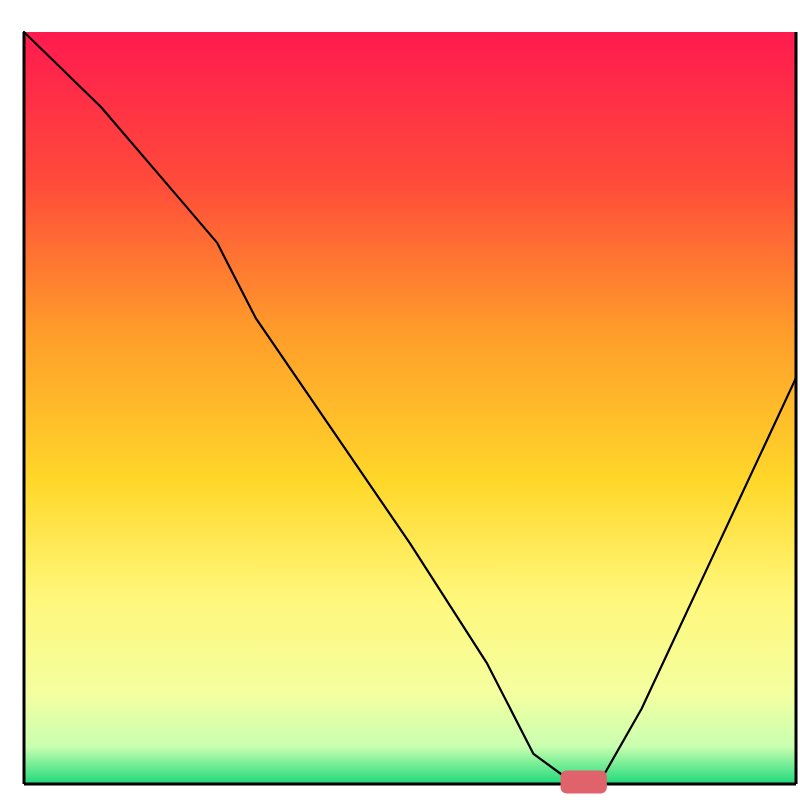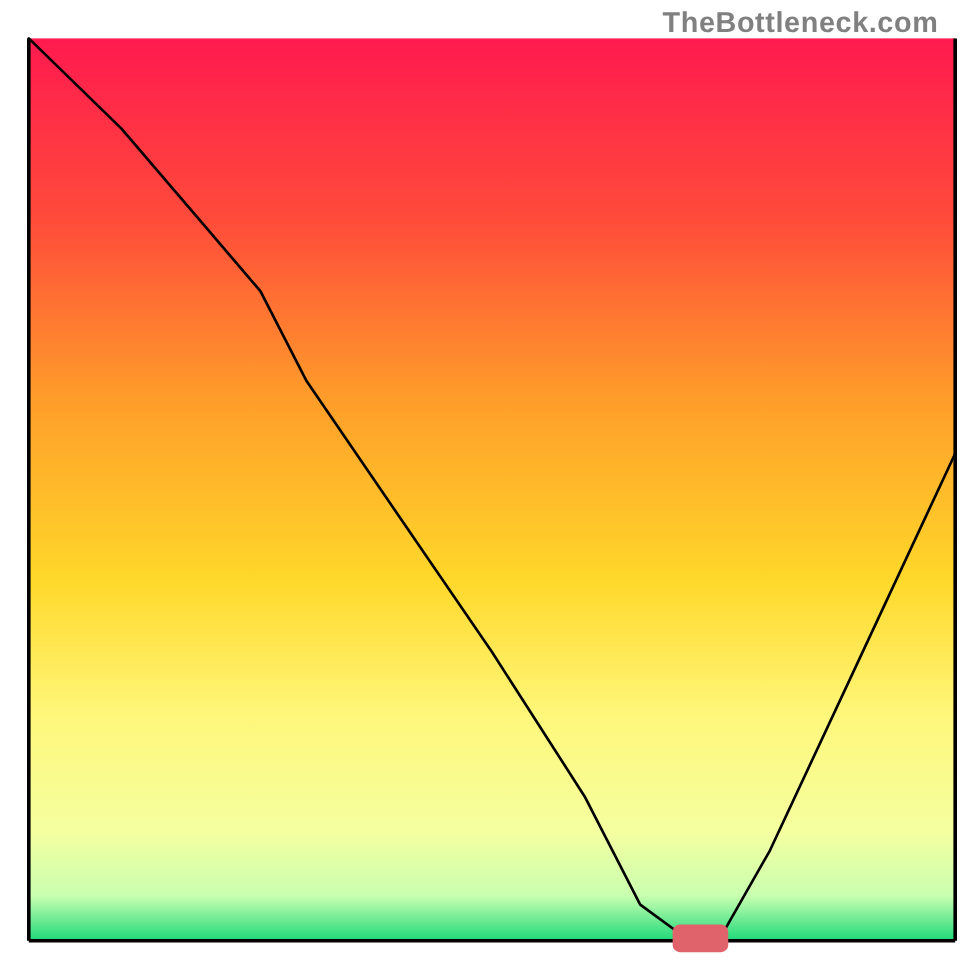--- a/index.html
+++ b/index.html
@@ -16,21 +16,20 @@
     letter-spacing: 0.5px;
     z-index: 10;
   }
   svg.chart { position: absolute; top: 0; left: 0; }
 </style>
 </head>
 <body>
 
 <div class="container">
 
-  <div class="watermark">TheBottleneck.com</div>
 
   <svg class="chart" width="800" height="800" viewBox="0 0 800 800">
     <defs>
       <linearGradient id="bg-grad" x1="0" y1="0" x2="0" y2="1">
           <stop offset="0%" stop-color="#ff1a4f"></stop>
           <stop offset="20%" stop-color="#ff4b3a"></stop>
           <stop offset="40%" stop-color="#ff9d2a"></stop>
           <stop offset="60%" stop-color="#ffd82a"></stop>
           <stop offset="75%" stop-color="#fff77a"></stop>
           <stop offset="88%" stop-color="#f4ffa0"></stop>

